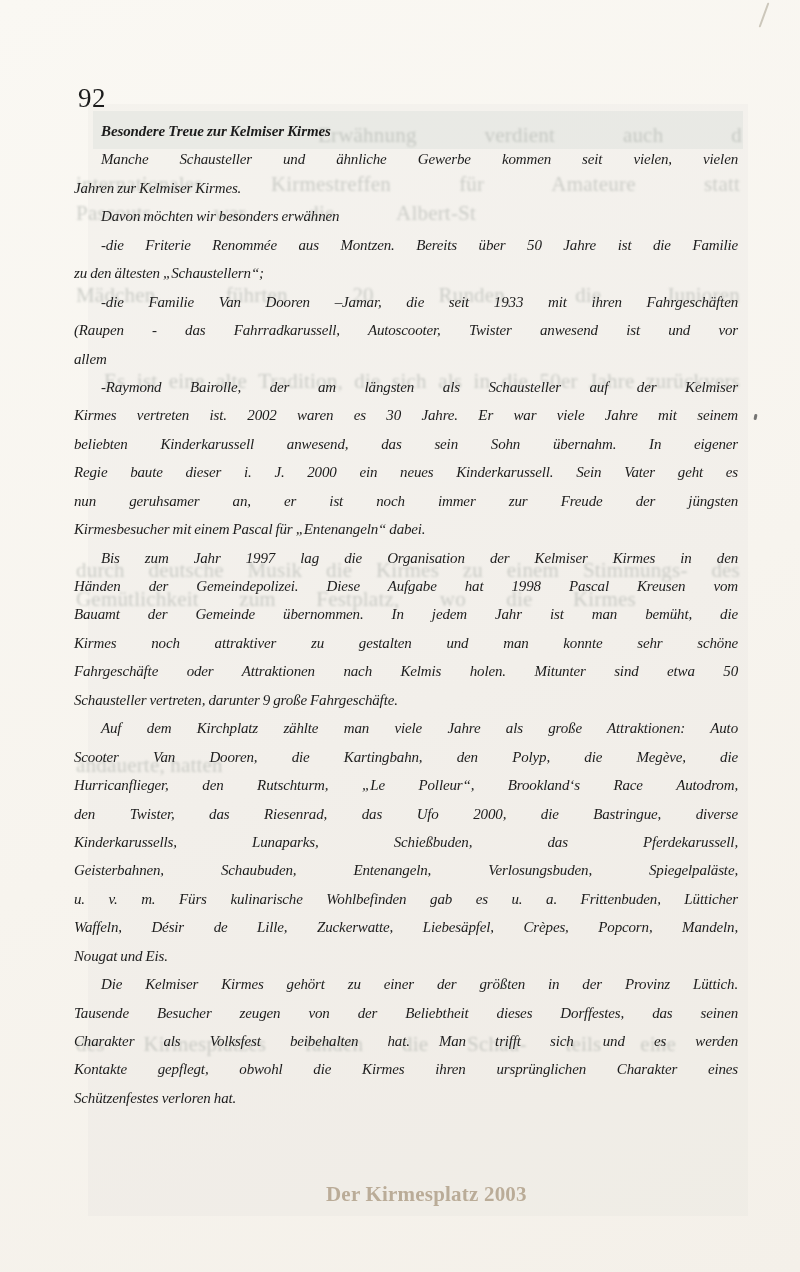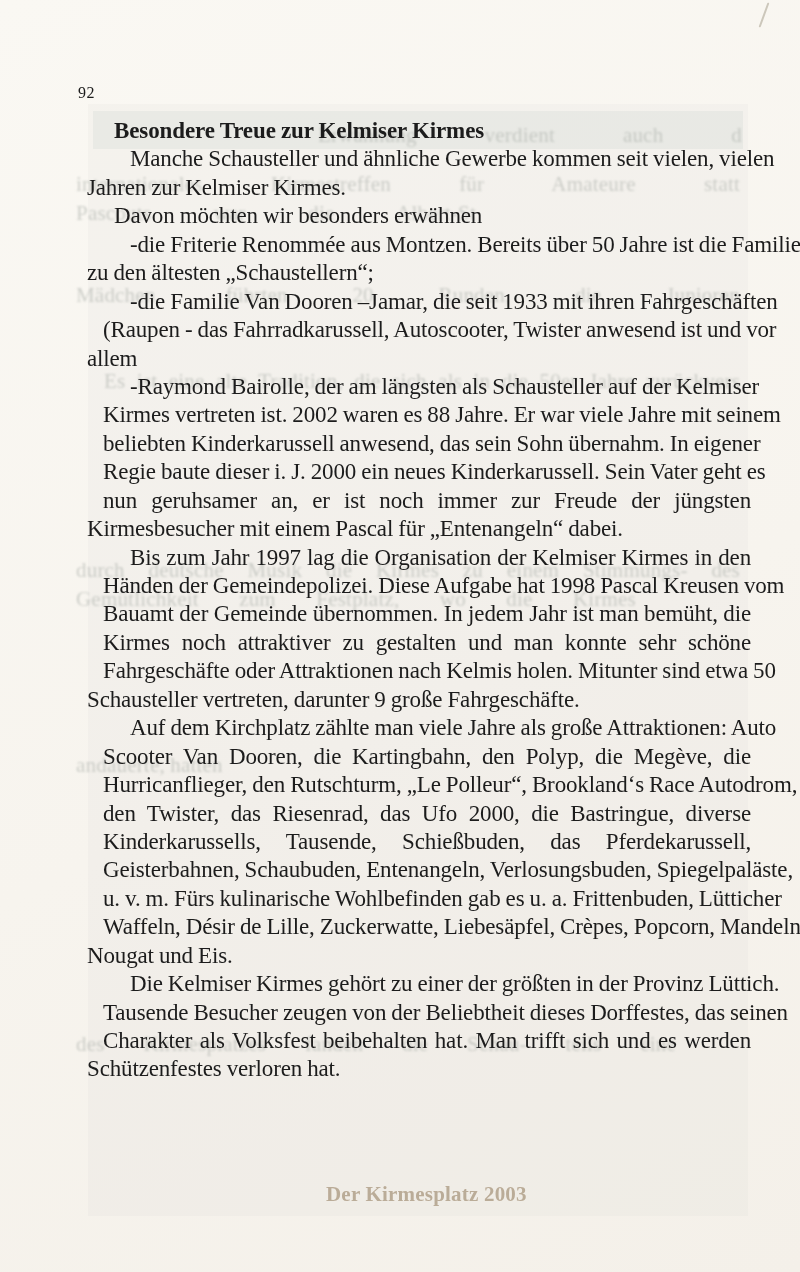--- a/index.html
+++ b/index.html
@@ -15,34 +15,34 @@
   }
   
   .col-tint{
     position:absolute;left:88px;top:104px;width:660px;height:1112px;
     background:rgba(178,184,180,0.07);
     pointer-events:none;
   }
   .band{position:absolute;pointer-events:none;}
   .pagenum{
     position:absolute;left:78px;top:84px;
-    font-size:16px;line-height:1.1;letter-spacing:0.5px;
+    font-size:27px;line-height:1.1;letter-spacing:0.5px;
   }
   .text-column{
-    position:absolute;left:87px;top:117px;width:664px;
-    font-size:23px;line-height:28.45px;
-    letter-spacing:-0.15px;word-spacing:-0.5px;
+    position:absolute;left:74px;top:117px;width:664px;
+    font-size:15px;line-height:28.45px;
+    letter-spacing:-0.15px;word-spacing:-0.5px;font-style:italic;
   }
   .block{margin:0;}
   .block.spaced{margin-top:16px;}
   .block.heading .line{font-weight:bold;letter-spacing:-0.1px;}
   .line{
     text-align:left;white-space:nowrap;height:28.45px;
   }
-  .line.justify{text-align:justify;text-align-last:justify;margin-left:16px;}
+  .line.justify{text-align:justify;text-align-last:justify;}
   .line.indent{padding-left:27px;}
   
   .bleed{
     position:absolute;font-size:21px;line-height:28px;
     color:#a6aba5;opacity:0.52;filter:blur(1.2px);
     white-space:nowrap;pointer-events:none;
     letter-spacing:0.2px;
   }
   .bleed.spread{text-align:justify;text-align-last:justify;white-space:normal;}
   .bleed.strong{
@@ -92,47 +92,48 @@
         <div class="line justify indent">-die Friterie Renommée aus Montzen. Bereits über 50 Jahre ist die Familie</div>
         <div class="line">zu den ältesten „Schaustellern“;</div>
       </div>
       <div class="block paragraph">
         <div class="line justify indent">-die Familie Van Dooren –Jamar, die seit 1933 mit ihren Fahrgeschäften</div>
         <div class="line justify">(Raupen - das Fahrradkarussell, Autoscooter, Twister anwesend ist und vor</div>
         <div class="line">allem</div>
       </div>
       <div class="block paragraph">
         <div class="line justify indent">-Raymond Bairolle, der am längsten als Schausteller auf der Kelmiser</div>
-        <div class="line justify">Kirmes vertreten ist. 2002 waren es 88 Jahre. Er war viele Jahre mit seinem</div>
+        <div class="line justify">Kirmes vertreten ist. 2002 waren es 30 Jahre. Er war viele Jahre mit seinem</div>
         <div class="line justify">beliebten Kinderkarussell anwesend, das sein Sohn übernahm. In eigener</div>
         <div class="line justify">Regie baute dieser i. J. 2000 ein neues Kinderkarussell. Sein Vater geht es</div>
         <div class="line justify">nun geruhsamer an, er ist noch immer zur Freude der jüngsten</div>
         <div class="line">Kirmesbesucher mit einem Pascal für „Entenangeln“ dabei.</div>
       </div>
       <div class="block paragraph">
         <div class="line justify indent">Bis zum Jahr 1997 lag die Organisation der Kelmiser Kirmes in den</div>
         <div class="line justify">Händen der Gemeindepolizei. Diese Aufgabe hat 1998 Pascal Kreusen vom</div>
         <div class="line justify">Bauamt der Gemeinde übernommen. In jedem Jahr ist man bemüht, die</div>
         <div class="line justify">Kirmes noch attraktiver zu gestalten und man konnte sehr schöne</div>
         <div class="line justify">Fahrgeschäfte oder Attraktionen nach Kelmis holen. Mitunter sind etwa 50</div>
         <div class="line">Schausteller vertreten, darunter 9 große Fahrgeschäfte.</div>
       </div>
       <div class="block paragraph">
         <div class="line justify indent">Auf dem Kirchplatz zählte man viele Jahre als große Attraktionen: Auto</div>
         <div class="line justify">Scooter Van Dooren, die Kartingbahn, den Polyp, die Megève, die</div>
         <div class="line justify">Hurricanflieger, den Rutschturm, „Le Polleur“, Brookland‘s Race Autodrom,</div>
         <div class="line justify">den Twister, das Riesenrad, das Ufo 2000, die Bastringue, diverse</div>
-        <div class="line justify">Kinderkarussells, Tausende, Schießbuden, das Pferdekarussell,</div>
+        <div class="line justify">Kinderkarussells, Lunaparks, Schießbuden, das Pferdekarussell,</div>
         <div class="line justify">Geisterbahnen, Schaubuden, Entenangeln, Verlosungsbuden, Spiegelpaläste,</div>
         <div class="line justify">u. v. m. Fürs kulinarische Wohlbefinden gab es u. a. Frittenbuden, Lütticher</div>
         <div class="line justify">Waffeln, Désir de Lille, Zuckerwatte, Liebesäpfel, Crèpes, Popcorn, Mandeln,</div>
         <div class="line">Nougat und Eis.</div>
       </div>
       <div class="block paragraph">
         <div class="line justify indent">Die Kelmiser Kirmes gehört zu einer der größten in der Provinz Lüttich.</div>
         <div class="line justify">Tausende Besucher zeugen von der Beliebtheit dieses Dorffestes, das seinen</div>
         <div class="line justify">Charakter als Volksfest beibehalten hat. Man trifft sich und es werden</div>
+        <div class="line justify">Kontakte gepflegt, obwohl die Kirmes ihren ursprünglichen Charakter eines</div>
         <div class="line">Schützenfestes verloren hat.</div>
       </div>
     </div>
   <div class="scan-slash"></div>
   <div class="scan-dot"></div>
 </div>
 
 </body></html>

